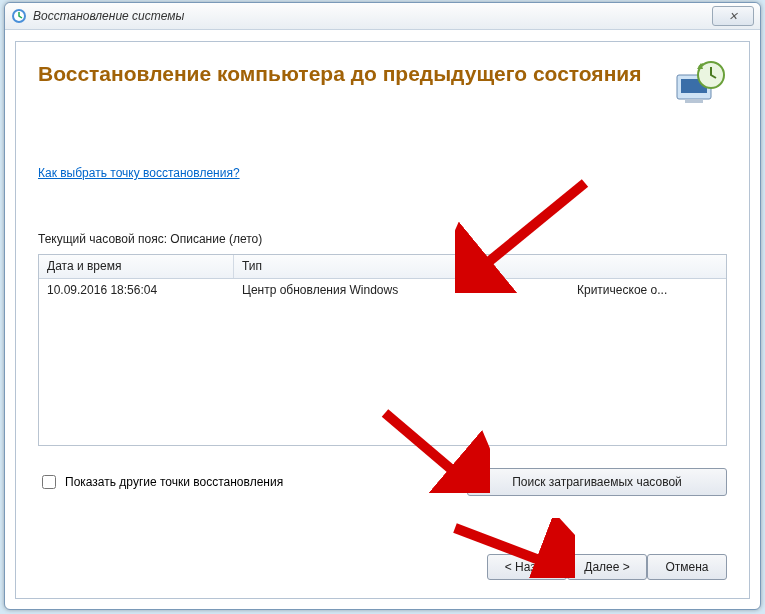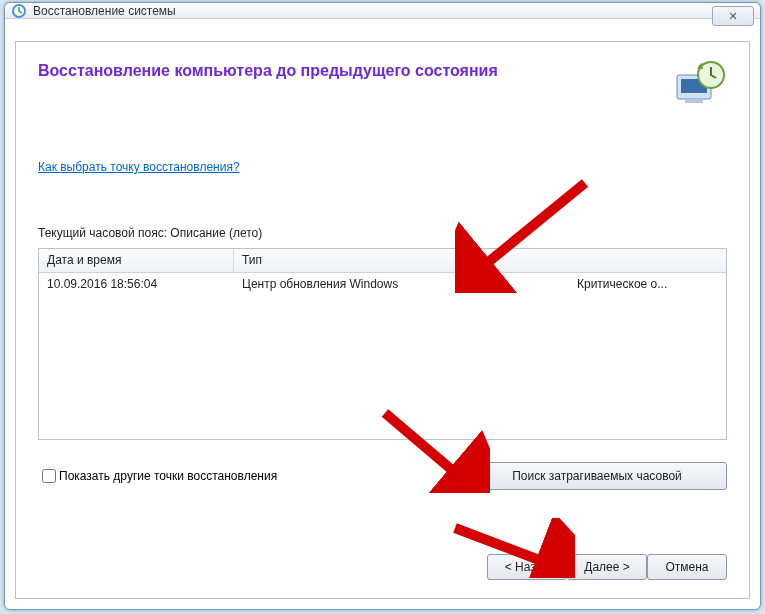--- a/index.html
+++ b/index.html
@@ -16,28 +16,29 @@
   .window {
     position: absolute;
     left: 4px; top: 2px;
     width: 757px; height: 608px;
     background: #fff;
     border: 1px solid #7a99b8;
     border-radius: 6px;
     box-shadow: 0 0 4px rgba(0,0,0,0.3);
   }
   .titlebar {
-    height: 16px;
+    height: 27px;
     display: flex;
     align-items: center;
     background: linear-gradient(#fdfdfd, #e9eef3);
     border-bottom: 1px solid #c7d3e0;
     border-radius: 6px 6px 0 0;
     padding: 0 6px;
     position: relative;
+    font-style: italic;
   }
   .titlebar .app-icon {
     width: 16px; height: 16px;
     margin-right: 6px;
     display: inline-block;
   }
   .titlebar .title {
     color: #333;
     font-size: 12px;
   }
@@ -57,22 +58,22 @@
     position: absolute;
     left: 10px; right: 10px; top: 38px; bottom: 10px;
     border: 1px solid #b5c3d3;
     background: #fff;
   }
   .inner {
     position: absolute;
     left: 22px; right: 22px; top: 20px; bottom: 60px;
   }
   .heading {
-    font-size: 16px;
-    color: #6d28d9;
+    font-size: 21px;
+    color: #a16207;
     font-weight: 600;
   }
   .restore-icon {
     position: absolute;
     right: 0; top: -5px;
     width: 56px; height: 56px;
   }
   .link {
     color: #0066cc;
     text-decoration: underline;
@@ -125,21 +126,21 @@
   }
   .below-table {
     display: flex;
     align-items: center;
     justify-content: space-between;
     margin-top: 22px;
   }
   .checkbox-wrap {
     display: flex;
     align-items: center;
-    gap: 0;
+    gap: 6px;
   }
   .checkbox-wrap input[type=checkbox] {
     width: 14px; height: 14px;
   }
   .btn {
     border: 1px solid #8d9aab;
     background: linear-gradient(#f6f7f9,#e3e8ef);
     border-radius: 3px;
     padding: 5px 14px;
     font-size: 12px;

